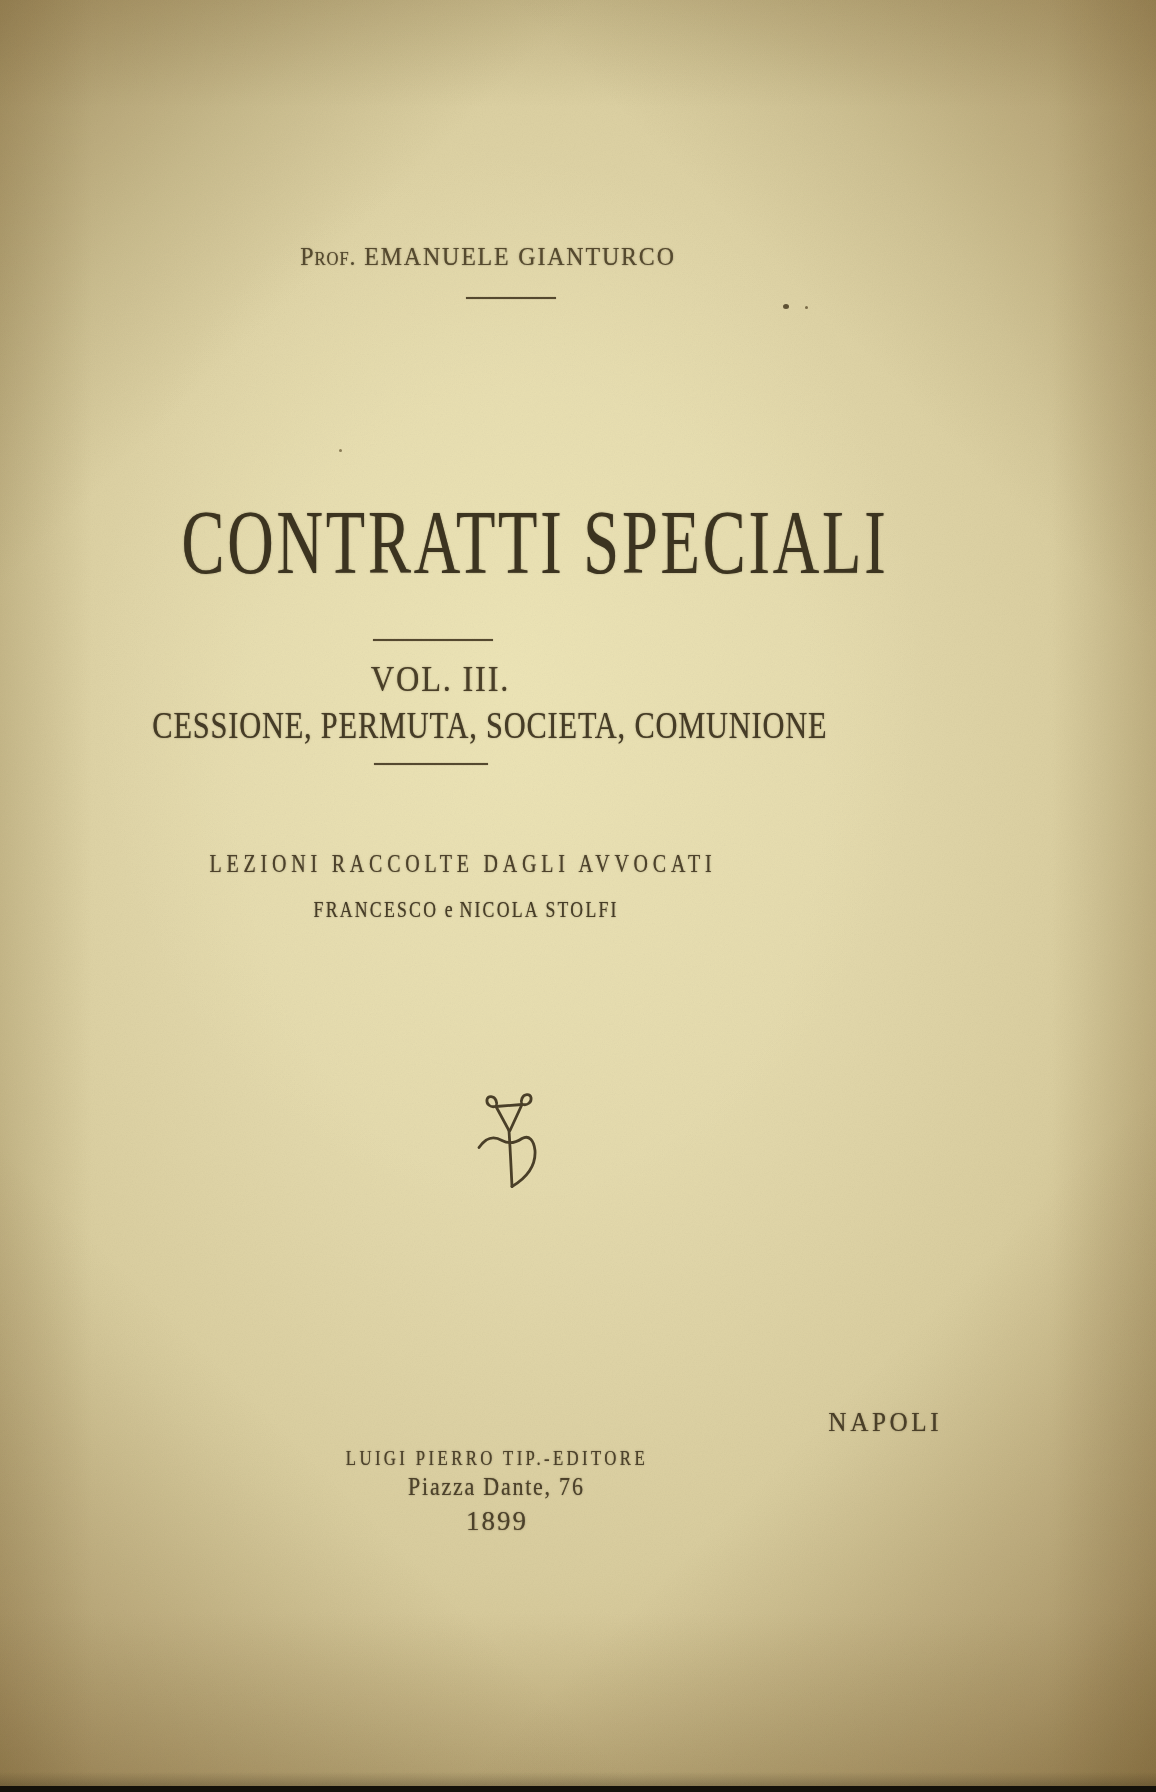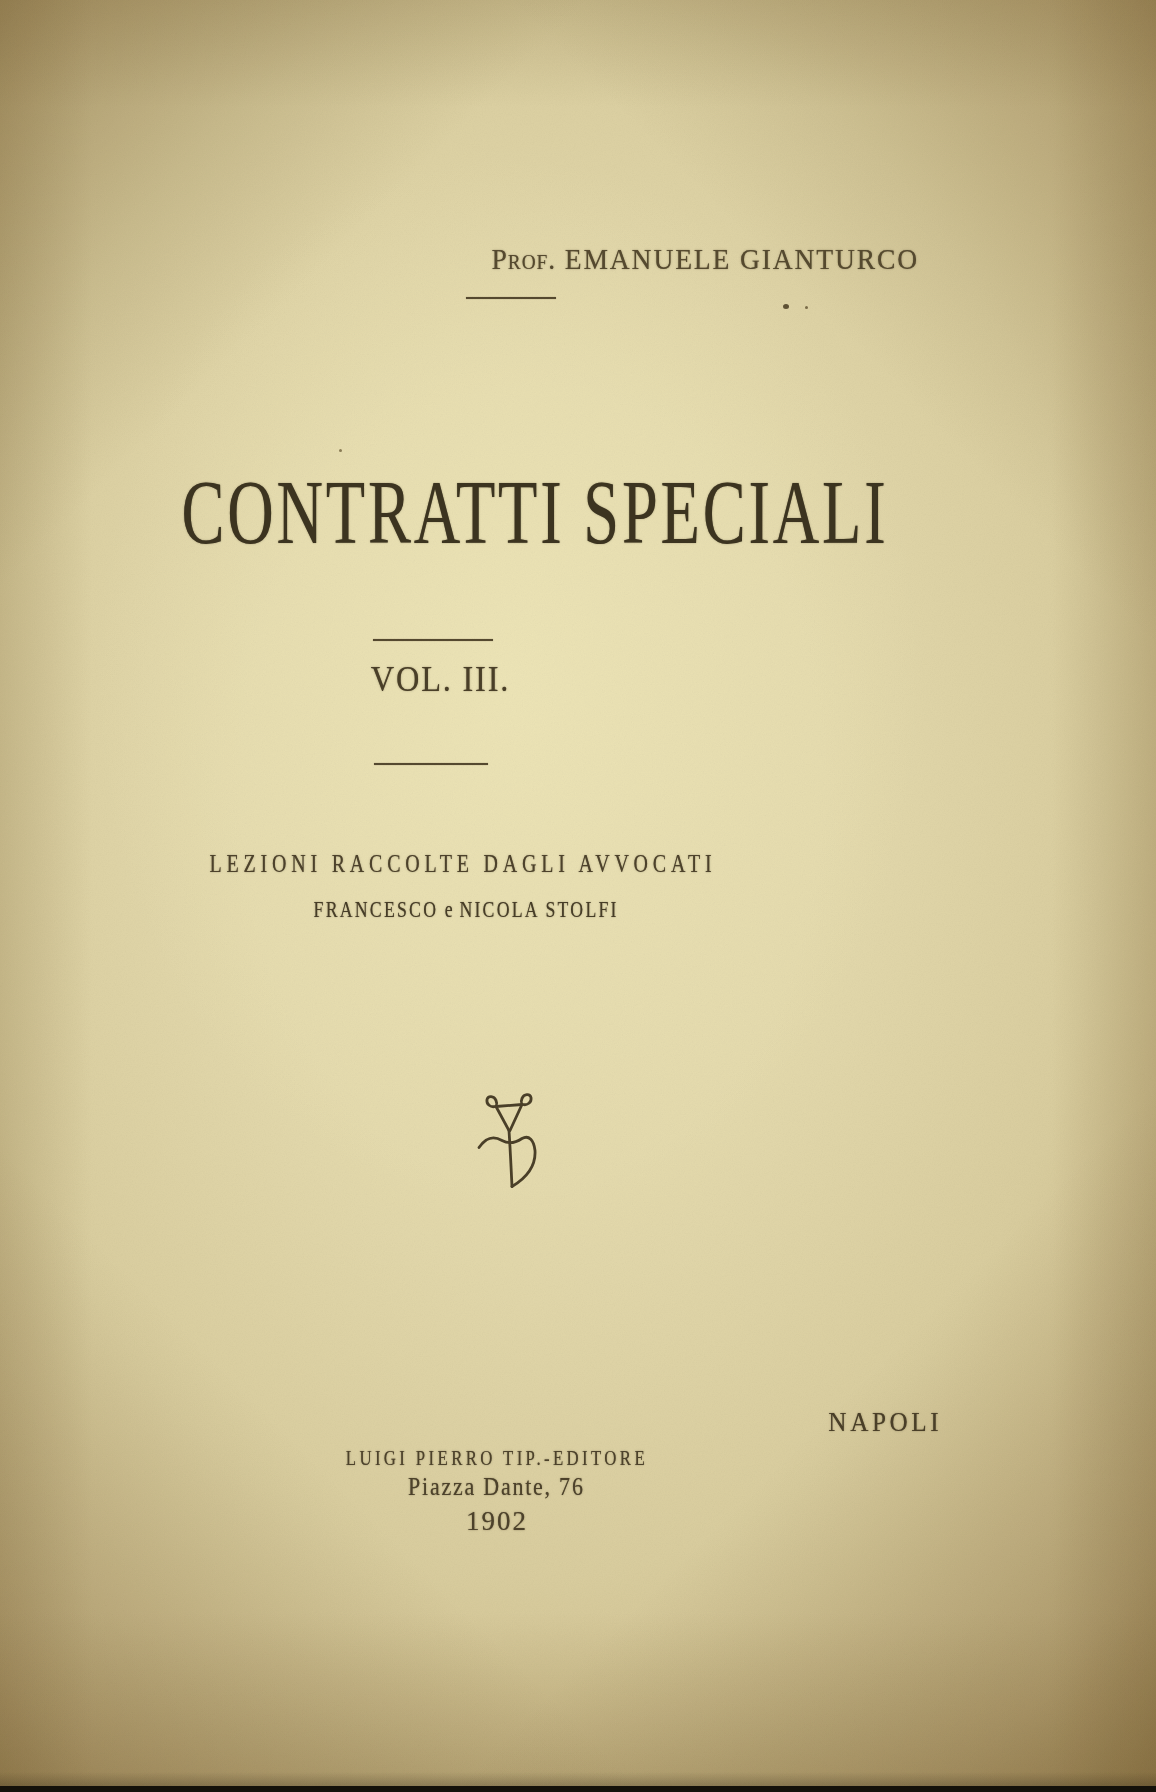--- a/index.html
+++ b/index.html
@@ -18,25 +18,25 @@
       linear-gradient(90deg,  rgba(120,96,50,.22) 0%, rgba(120,96,50,0) 8%, rgba(120,96,50,0) 91%, rgba(120,96,50,.25) 100%),
       linear-gradient(180deg, rgba(120,96,50,.20) 0%, rgba(120,96,50,0) 6%, rgba(120,96,50,0) 90%, rgba(130,106,58,.30) 100%),
       radial-gradient(ellipse 90% 80% at 46% 44%, #e4daad 28%, #d9cd9e 55%, #c7b483 80%, #ab9159 100%);
   }
   .row{position:absolute;width:900px;text-align:center;line-height:1;}
   .cond{display:inline-block;white-space:nowrap;}
   .letterpress{text-shadow:0 0 1px rgba(58,48,28,.55), 0 0 3px rgba(58,48,28,.18);}
   .rule{position:absolute;height:2px;background:#55492f;box-shadow:0 0 1px rgba(58,48,28,.6);}
   .speck{position:absolute;border-radius:50%;}
 
-  .author-row{top:244px;left:38px;font-size:30px;letter-spacing:2px;color:#564a2f;text-align:right;}
+  .author-row{top:244px;left:38px;font-size:26px;letter-spacing:2px;color:#564a2f;}
   .author-row .cond{transform:scaleX(.92);}
   .author-prefix{font-variant:small-caps;letter-spacing:1px;}
 
-  .title-row{top:466px;left:30px;font-size:92px;color:#3c3420;text-decoration:underline;}
+  .title-row{top:496px;left:30px;font-size:92px;color:#3c3420;text-decoration:underline;}
   .title-row .cond{transform:scaleX(.70);letter-spacing:4px;}
 
   .volume-row{top:661px;left:-10px;font-size:36px;letter-spacing:2px;color:#4a3f28;}
   .volume-row .cond{transform:scaleX(.90);}
 
   .subtitle-row{top:706px;left:40px;font-size:38px;color:#463c26;}
   .subtitle-row .cond{transform:scaleX(.80);letter-spacing:1px;}
 
   .lezioni-row{top:851px;left:13px;font-size:25px;color:#4d422b;text-decoration:underline;}
   .lezioni-row .cond{transform:scaleX(.80);letter-spacing:6px;}
@@ -84,20 +84,23 @@
   <div class="row title-row letterpress">
     <span class="cond">CONTRATTI SPECIALI</span>
   </div>
 
   <div class="rule" style="left:373px;top:639px;width:120px;"></div>
 
   <div class="row volume-row letterpress">
     <span class="cond">VOL. III.</span>
   </div>
 
+  <div class="row subtitle-row letterpress">
+    <span class="cond">CESSIONE, PERMUTA, SOCIETA, COMUNIONE</span>
+  </div>
 
   <div class="rule" style="left:374px;top:763px;width:114px;"></div>
 
   <div class="row lezioni-row letterpress">
     <span class="cond">LEZIONI RACCOLTE DAGLI AVVOCATI</span>
   </div>
 
   <div class="row editors-row letterpress">
     <span class="cond">
       <span>FRANCESCO</span>
@@ -126,21 +129,21 @@
   <div class="row city-row letterpress">
     <span class="cond">NAPOLI</span>
   </div>
   <div class="row publisher-row letterpress">
     <span class="cond">LUIGI PIERRO TIP.-EDITORE</span>
   </div>
   <div class="row address-row letterpress">
     <span class="cond">Piazza Dante, 76</span>
   </div>
   <div class="row year-row letterpress">
-    <span class="cond">1902</span>
+    <span class="cond">1899</span>
   </div>
 
   <svg class="texture" width="1156" height="1792">
     <filter id="grain">
       <feTurbulence type="fractalNoise" baseFrequency="0.9" numOctaves="2" stitchTiles="stitch"></feTurbulence>
       <feColorMatrix type="saturate" values="0"></feColorMatrix>
     </filter>
     <rect width="1156" height="1792" filter="url(#grain)"></rect>
   </svg>
 

